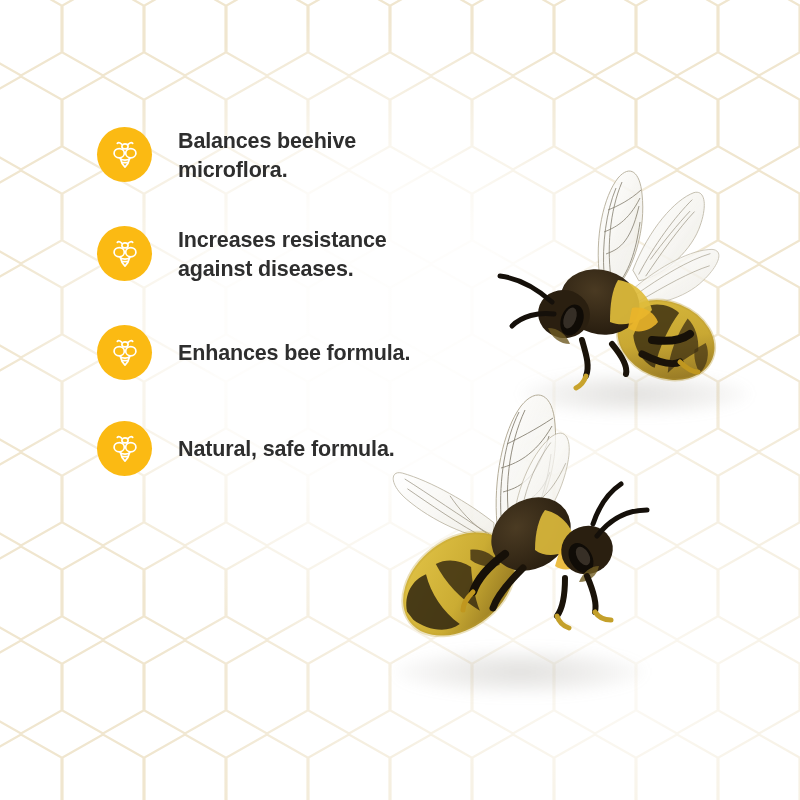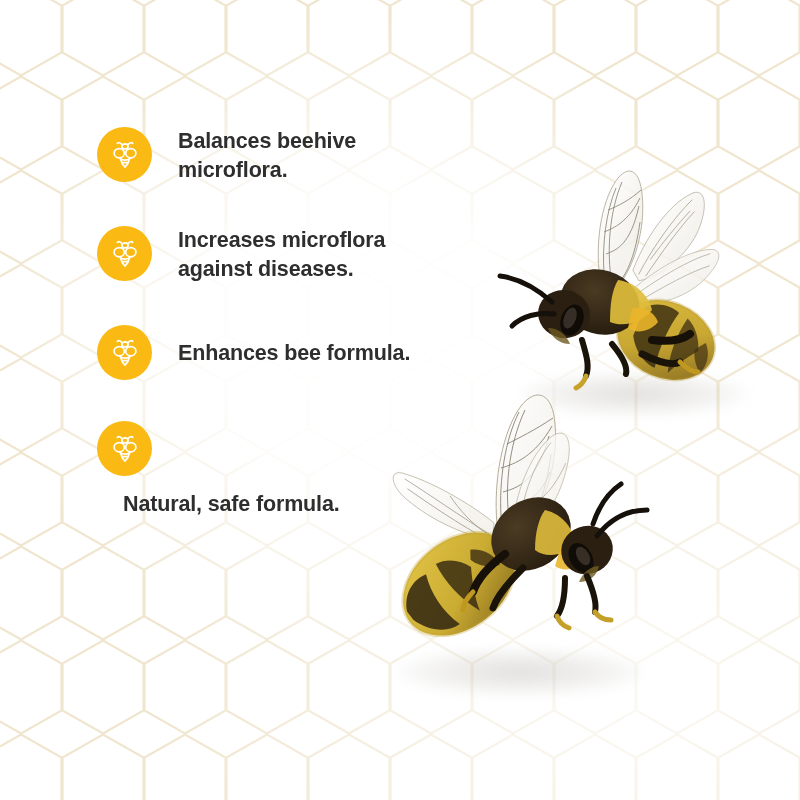--- a/index.html
+++ b/index.html
@@ -54,21 +54,21 @@
     left: 97px;
     top: 127px;
     z-index: 5;
     width: 360px;
   }
   .benefit-row {
     display: flex;
     align-items: flex-start;
     margin-bottom: 41px;
   }
-  .benefit-row:last-child { margin-bottom: 0; flex-direction: column; }
+  .benefit-row:last-child { margin-bottom: 0; }
 
   .badge {
     flex: 0 0 auto;
     width: 55px;
     height: 55px;
     border-radius: 50%;
     background: #FBBA13;
     display: flex;
     align-items: center;
     justify-content: center;
@@ -325,21 +325,21 @@
               <ellipse cx="17" cy="8.4" rx="3.1" ry="2.5"></ellipse>
               <ellipse cx="11.2" cy="15.2" rx="5.1" ry="4.6"></ellipse>
               <ellipse cx="22.8" cy="15.2" rx="5.1" ry="4.6"></ellipse>
               <path d="M12.2 20.6 C13.4 21.6 15.1 22.1 17 22.1 C18.9 22.1 20.6 21.6 21.8 20.6"></path>
               <path d="M12.6 21.0 C13.2 24.4 14.8 27.2 17 29.2 C19.2 27.2 20.8 24.4 21.4 21.0"></path>
               <path d="M14.3 24.6 L19.7 24.6"></path>
             </g>
           </svg>
         </span>
       </div>
-      <div class="benefit-text">Increases microflora
+      <div class="benefit-text">Increases resistance
 against diseases.</div>
     </div>
 
     <div class="benefit-row one-line">
       <div class="badge">
         <span>
           <svg width="34" height="34" viewBox="0 0 34 34" xmlns="http://www.w3.org/2000/svg" aria-hidden="true">
             <g fill="none" stroke="#ffffff" stroke-width="1.7" stroke-linecap="round" stroke-linejoin="round">
               <path d="M13.6 6.2 C11.8 4.6 10.2 4.4 9.3 5.4"></path>
               <path d="M20.4 6.2 C22.2 4.6 23.8 4.4 24.7 5.4"></path>

